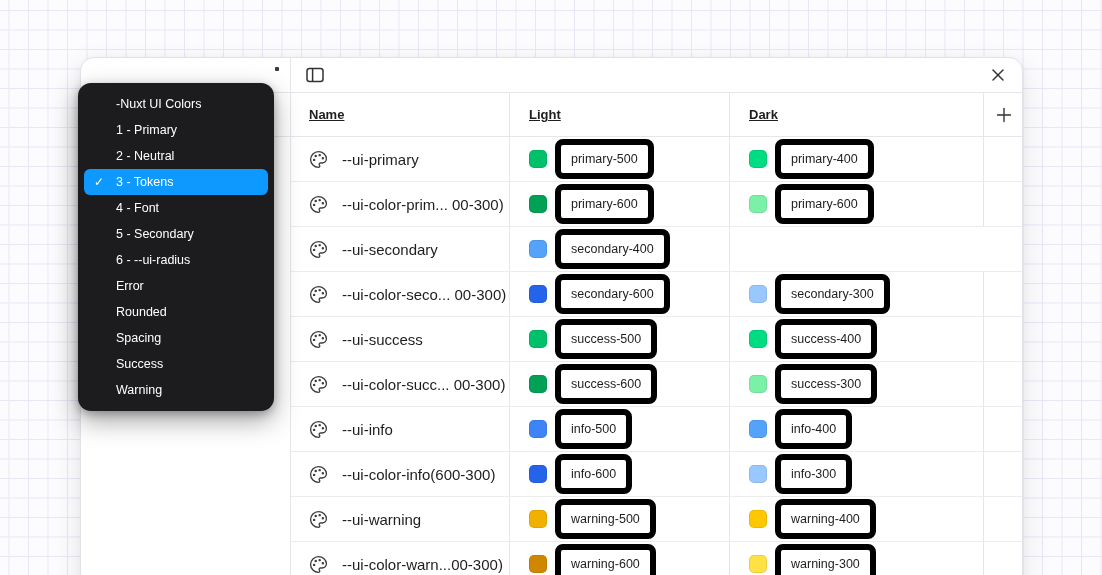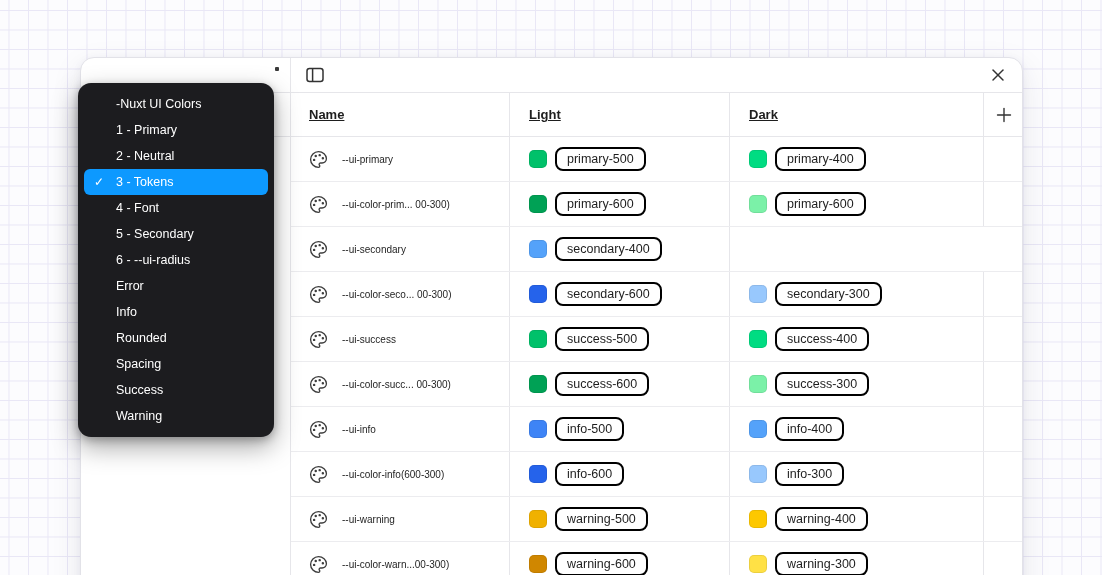--- a/index.html
+++ b/index.html
@@ -34,26 +34,26 @@
   .header-cell.bordered{border-left:1px solid #e6e6ea;}
   .header-add{display:flex;align-items:center;justify-content:center;border-left:1px solid #e6e6ea;padding-left:0;cursor:pointer;}
   .rows{position:absolute;left:209px;right:0;top:79px;}
   .var-row{
     display:grid;grid-template-columns:219px 220px 254px 41px;height:45px;
     border-bottom:1px solid #ececef;
   }
   .cell{display:flex;align-items:center;padding-left:19px;}
   .cell.bordered{border-left:1px solid #e6e6ea;}
   .cell-actions{border-left:1px solid #e6e6ea;padding-left:0;}
-  .var-name{font-size:10px;color:#1e1e1e;margin-left:14px;white-space:nowrap;}
+  .var-name{font-size:15px;color:#1e1e1e;margin-left:14px;white-space:nowrap;}
   .palette-wrap{display:flex;align-items:center;color:#3c3c3c;}
   .swatch{width:18px;height:18px;border-radius:5px;box-shadow:inset 0 0 0 1px rgba(0,0,0,.08);flex:0 0 auto;}
   .chip{
-    display:flex;align-items:center;height:24px;margin-left:8px;padding:0 10px;
-    background:#fff;border:2px solid #000000;border-radius:8px;
+    display:flex;align-items:center;height:40px;margin-left:8px;padding:0 10px;
+    background:#fff;border:6px solid #000000;border-radius:8px;
     font-size:12.5px;color:#1e1e1e;white-space:nowrap;cursor:default;
   }
   
   .menu{
     position:absolute;left:78px;top:47px;width:196px;z-index:10;
     background:#1c1c1f;border-radius:13px;padding:8px 6px;
     box-shadow:0 10px 26px rgba(0,0,0,.35),0 3px 8px rgba(0,0,0,.25);
     margin-top:36px;
   }
   .menu-item{
@@ -405,24 +405,20 @@
       <div class="menu-item">
     <span class="menu-check"></span>
     <span>6 - --ui-radius</span>
   </div>
       <div class="menu-item">
     <span class="menu-check"></span>
     <span>Error</span>
   </div>
       <div class="menu-item">
     <span class="menu-check"></span>
-    <span>Info</span>
-  </div>
-      <div class="menu-item">
-    <span class="menu-check"></span>
     <span>Rounded</span>
   </div>
       <div class="menu-item">
     <span class="menu-check"></span>
     <span>Spacing</span>
   </div>
       <div class="menu-item">
     <span class="menu-check"></span>
     <span>Success</span>
   </div>

